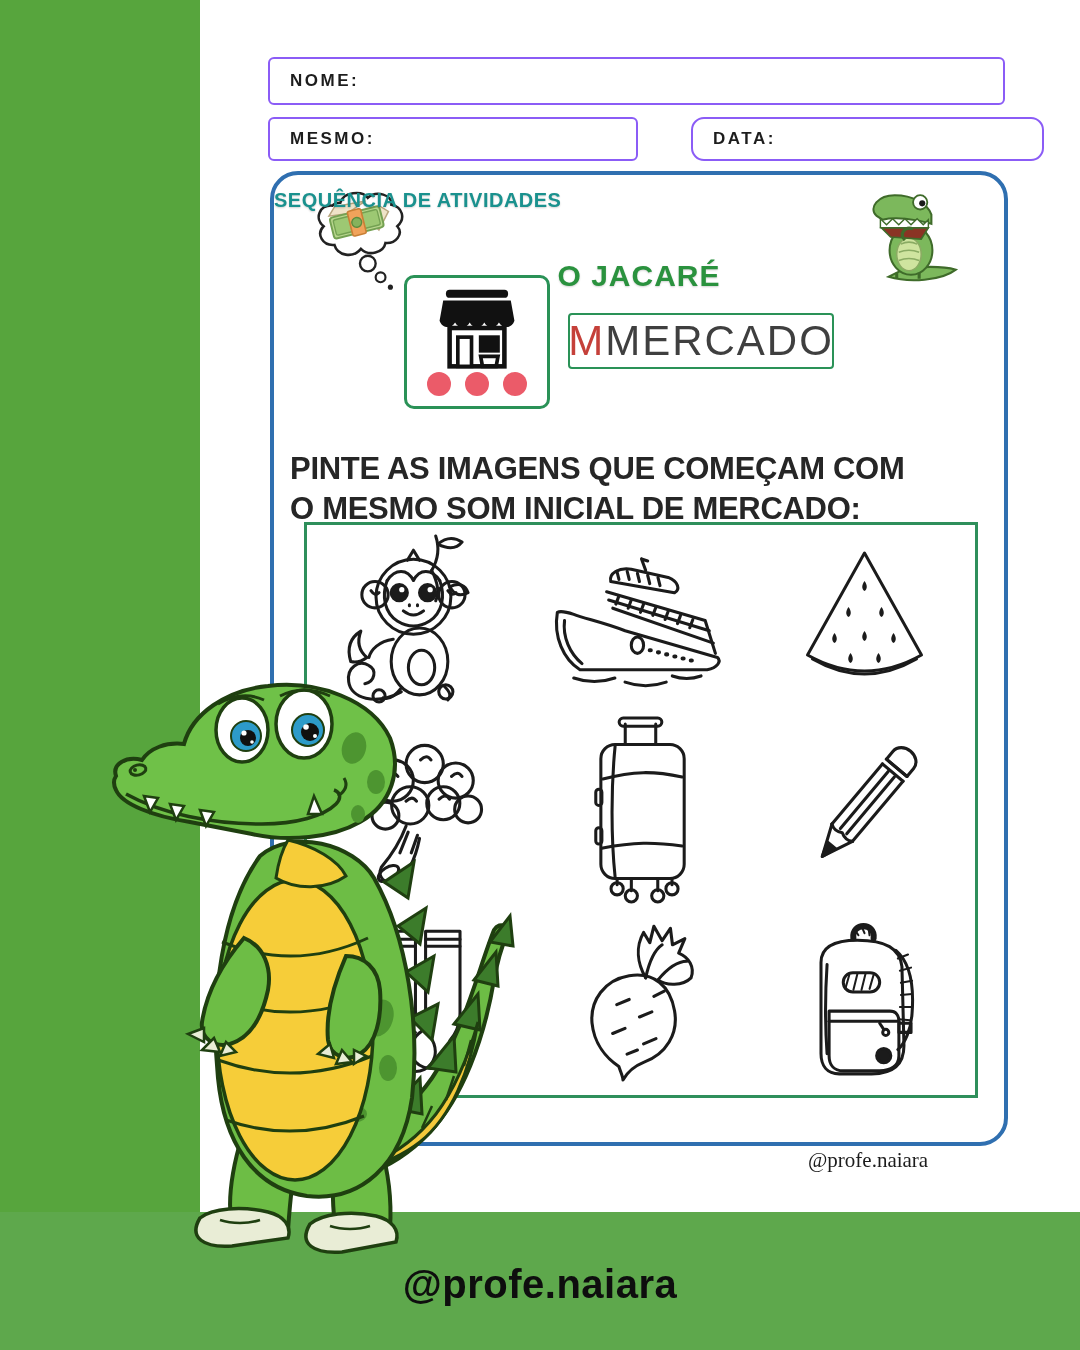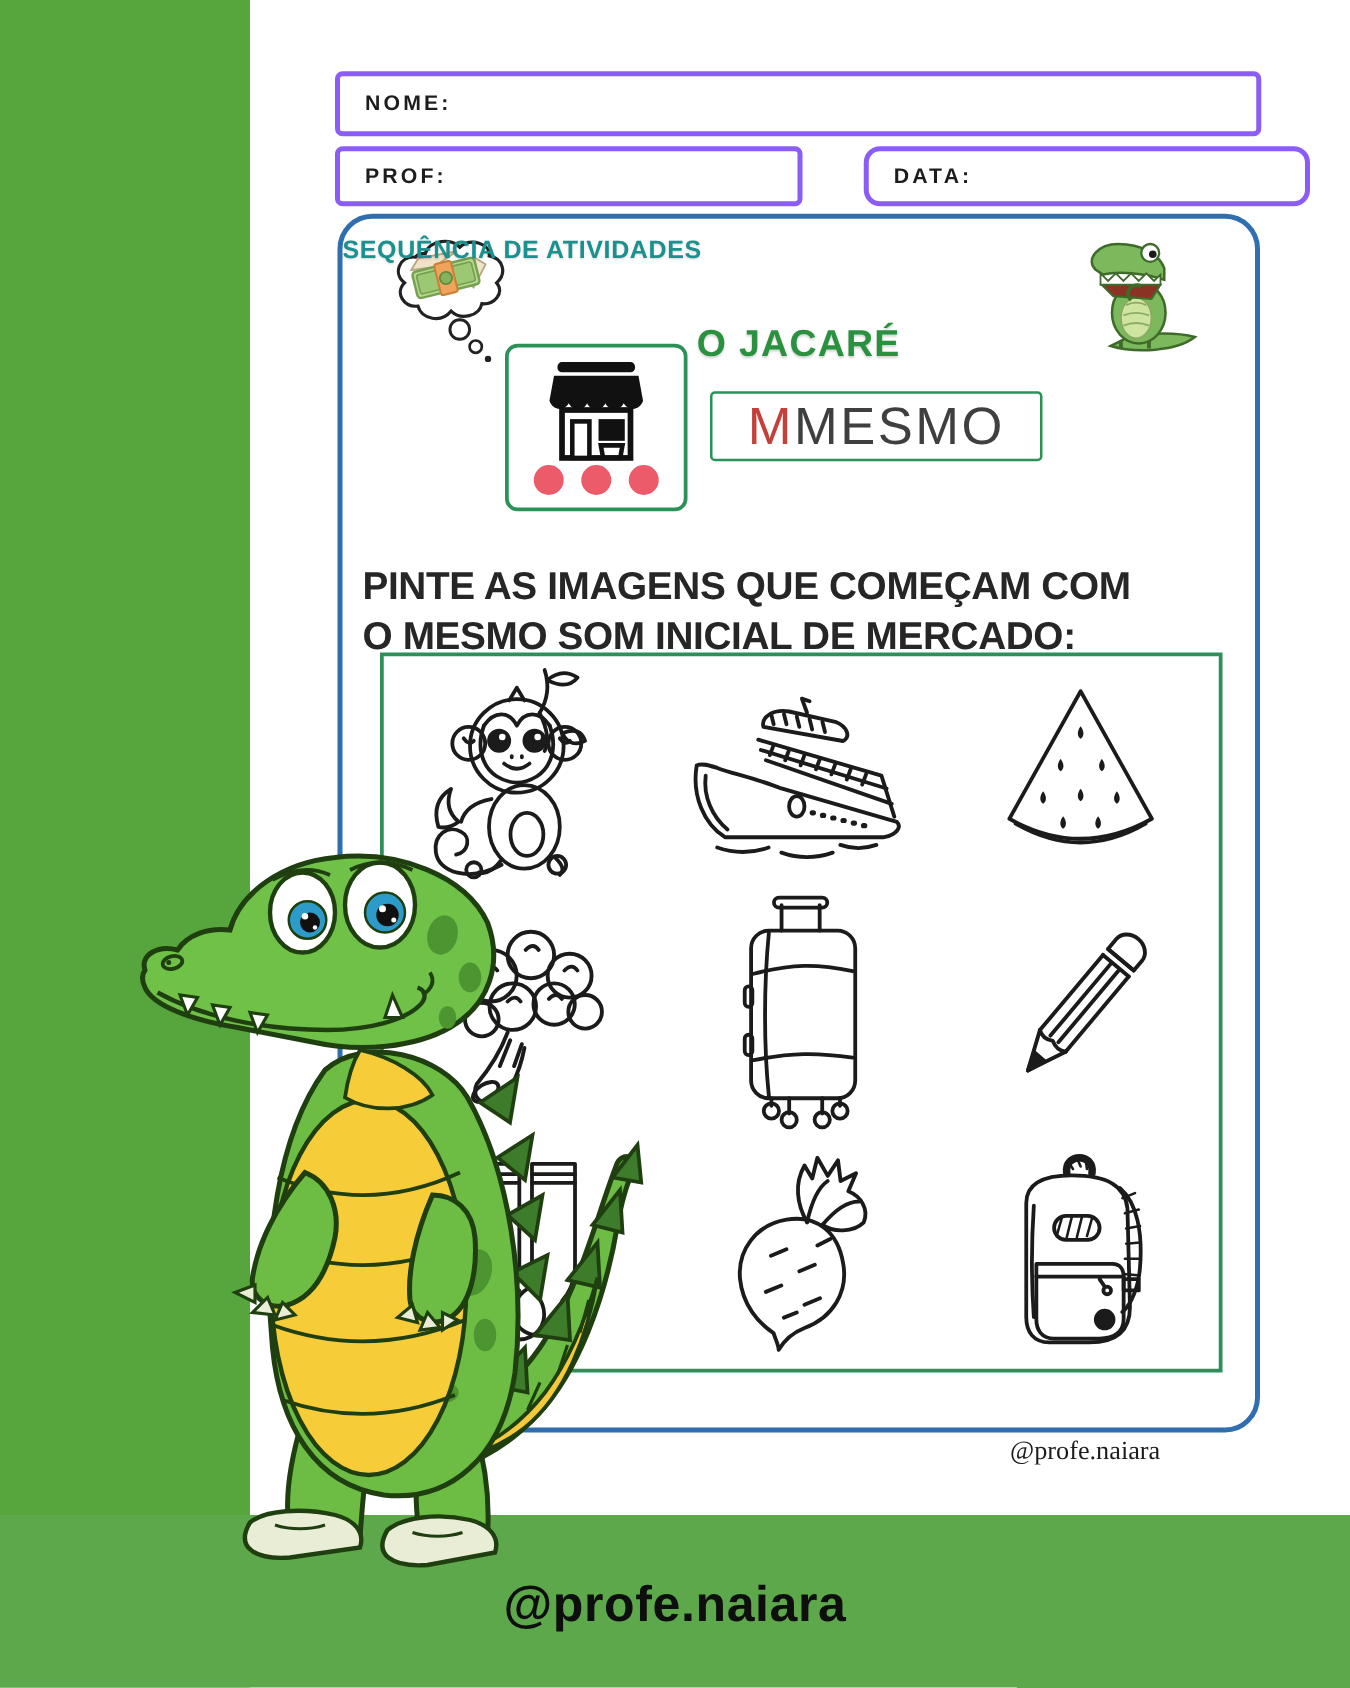--- a/index.html
+++ b/index.html
@@ -3,21 +3,21 @@
 <meta charset="utf-8">
 <style>
   html,body{margin:0;padding:0;}
   body{
     width:1080px;height:1350px;position:relative;overflow:hidden;
     background:#ffffff;font-family:"Liberation Sans",sans-serif;
   }
   .stripe{position:absolute;left:0;top:0;width:200px;height:1350px;background:#57a53d;}
   .band{position:absolute;left:0;top:1212px;width:1080px;height:138px;background:#5ea84c;z-index:2;}
 
-  .field-box{position:absolute;background:#fff;border:4px solid #8b5cf6;border-radius:6px;z-index:1;}
+  .field-box{position:absolute;background:#fff;border:2px solid #8b5cf6;border-radius:6px;z-index:1;}
   .field-box .lbl{
     position:absolute;left:20px;top:50%;transform:translateY(-50%);
     font-size:17px;font-weight:bold;letter-spacing:2.5px;color:#1d1d1d;
   }
   .box-nome{left:268px;top:57px;width:733px;height:44px;}
   .box-prof{left:268px;top:117px;width:366px;height:40px;}
   .box-data{left:691px;top:117px;width:349px;height:40px;border-radius:13px;}
 
   .card{
     position:absolute;left:270px;top:171px;width:730px;height:967px;
@@ -83,21 +83,21 @@
 </head>
 <body>
 
 <div class="stripe"></div>
 <div class="band"></div>
 
 <div class="field-box box-nome">
   <span class="lbl">NOME:</span>
 </div>
 <div class="field-box box-prof">
-  <span class="lbl">PROF:</span>
+  <span class="lbl">MESMO:</span>
 </div>
 <div class="field-box box-data">
   <span class="lbl">DATA:</span>
 </div>
 
 <div class="card">
 
   <svg class="bubble-icon" viewBox="0 0 95 110">
     <path d="M30,16 C33,5 52,3 58,11 C67,3 83,8 82,18 C93,20 97,32 88,40 C95,48 86,58 76,57 C74,67 59,71 51,63 C43,73 27,70 24,59 C12,60 5,48 13,40 C3,32 9,18 22,19 C24,16 27,16 30,16 Z" fill="#fff" stroke="#222" stroke-width="2.6"></path>
     <g transform="translate(47,37) rotate(-14)">
@@ -141,21 +141,21 @@
     </svg>
     <div class="dots">
       <div class="dot"></div>
       <div class="dot"></div>
       <div class="dot"></div>
     </div>
   </div>
 
   <div class="word-box">
     <span class="w w-first">M</span>
-      <span class="w">MESMO</span>
+      <span class="w">MERCADO</span>
   </div>
 
   <div class="instruction">PINTE AS IMAGENS QUE COMEÇAM COM O MESMO SOM INICIAL DE MERCADO:</div>
 
   <div class="grid-box">
 
     <div class="cell">
       <svg width="168" height="172" viewBox="0 0 165 170">
         <g class="line-art">
           <path d="M100,2 C104,14 102,26 96,36"></path>

